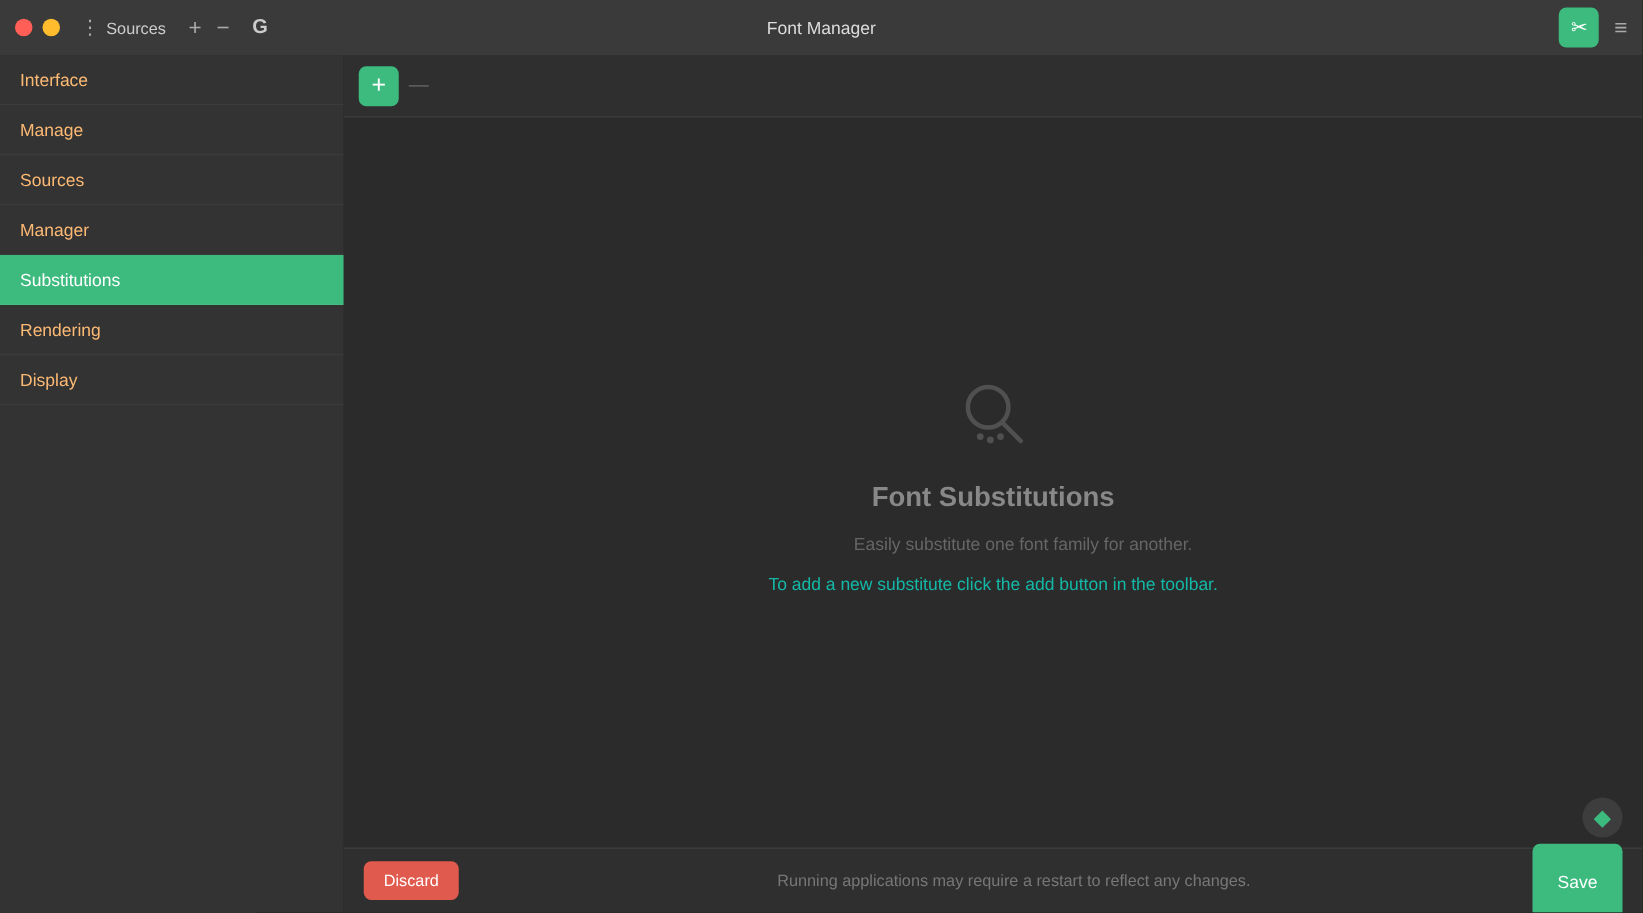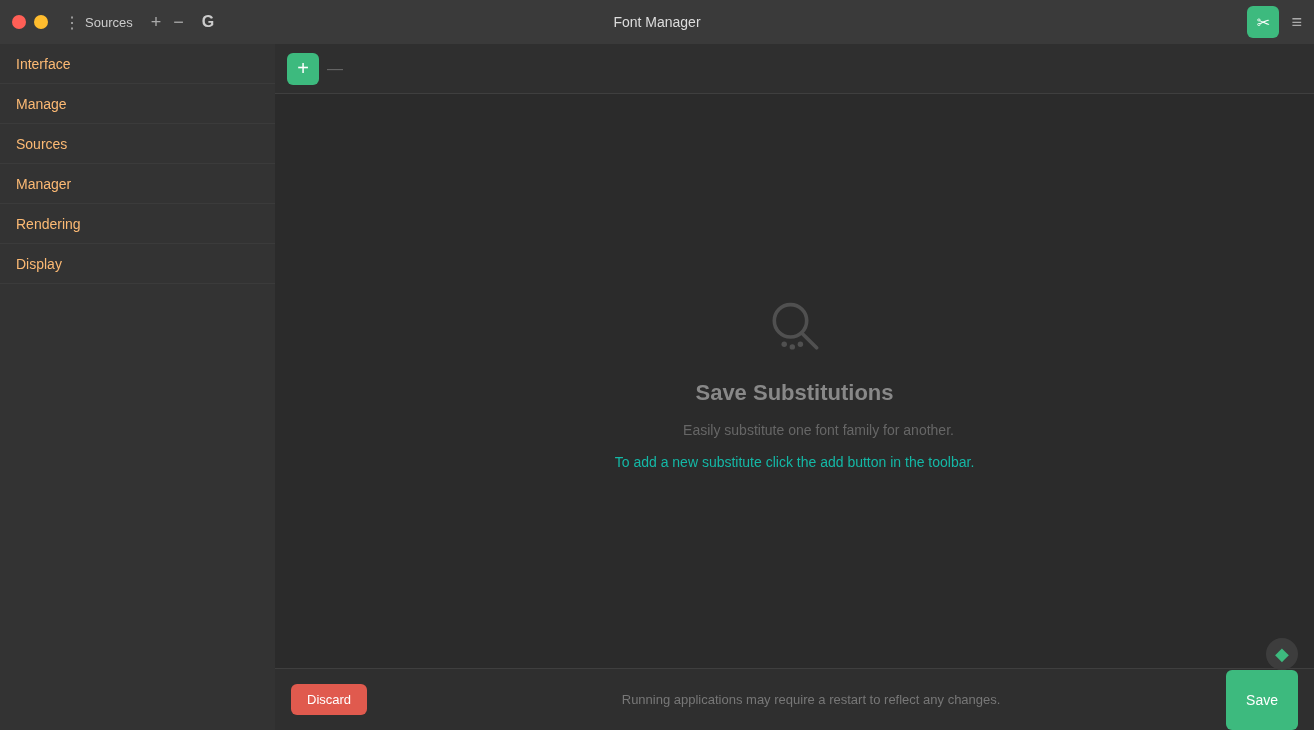--- a/index.html
+++ b/index.html
@@ -240,21 +240,21 @@
       display: flex;
       align-items: center;
       justify-content: center;
       cursor: pointer;
       color: #3dba7e;
       font-size: 18px;
     }
 
     
     .bottom-bar {
-      height: 62px;
+      height: 52px;
       background: #2f2f2f;
       border-top: 1px solid rgba(255,255,255,0.08);
       display: flex;
       align-items: center;
       padding: 0 16px;
       flex-shrink: 0;
     }
 
     .discard-button {
       background: #e05a4e;
@@ -321,20 +321,23 @@
     </div>
     <div class="sidebar-item">
       <span>Manage</span>
     </div>
     <div class="sidebar-item">
       <span>Sources</span>
     </div>
     <div class="sidebar-item">
       <span>Manager</span>
     </div>
+    <div class="sidebar-item active">
+      <span>Substitutions</span>
+    </div>
     <div class="sidebar-item">
       <span>Rendering</span>
     </div>
     <div class="sidebar-item">
       <span>Display</span>
     </div>
   </div>
 
   <div class="content-area">
     <div class="content-toolbar">
@@ -346,21 +349,21 @@
 
       <svg class="empty-icon" viewBox="0 0 80 80" fill="none" xmlns="http://www.w3.org/2000/svg">
         <circle cx="35" cy="32" r="18" stroke="#888" stroke-width="4" fill="none"></circle>
         <line x1="48" y1="46" x2="64" y2="62" stroke="#888" stroke-width="4" stroke-linecap="round"></line>
 
         <circle cx="28" cy="58" r="3" fill="#888"></circle>
         <circle cx="37" cy="61" r="3" fill="#888"></circle>
         <circle cx="46" cy="58" r="3" fill="#888"></circle>
       </svg>
 
-      <div class="empty-title">Save Substitutions</div>
+      <div class="empty-title">Font Substitutions</div>
       <div class="empty-desc">Easily substitute one font family for another.</div>
       <div class="empty-hint">To add a new substitute click the add button in the toolbar.</div>
     </div>
 
     <div class="help-button">
       <span>◆</span>
     </div>
 
     <div class="bottom-bar">
       <button class="discard-button">Discard</button>

